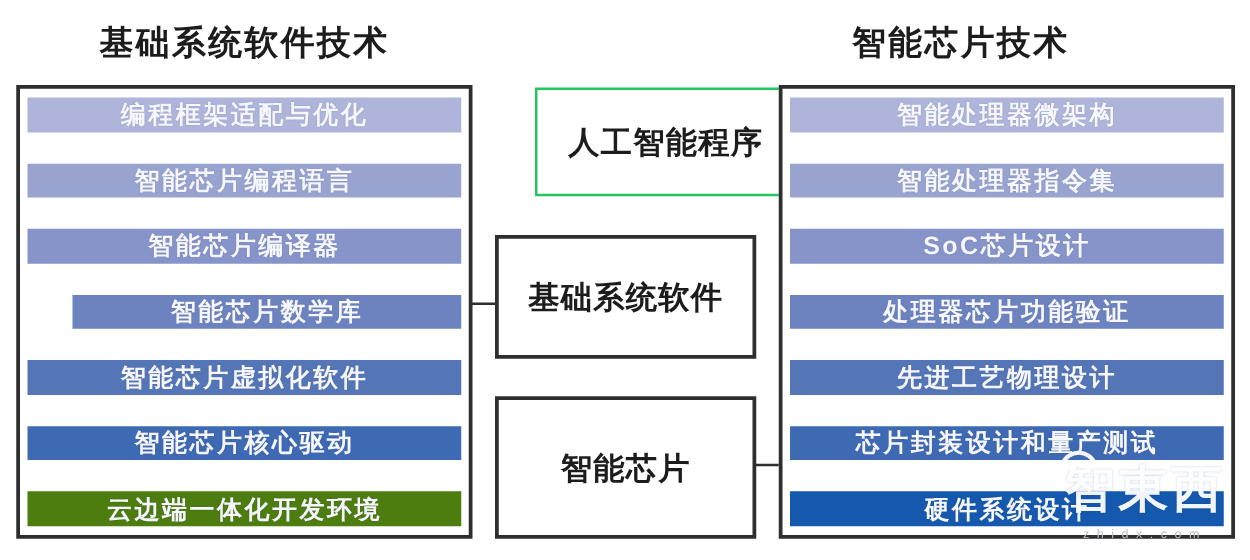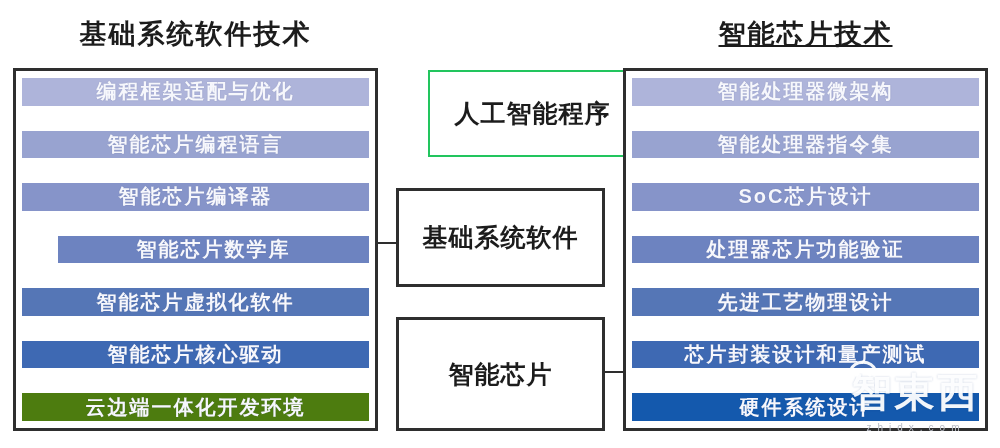--- a/index.html
+++ b/index.html
@@ -20,21 +20,21 @@
     top: 16px;
     height: 36px;
     line-height: 36px;
     text-align: center;
     font-size: 27px;
     font-weight: 700;
     color: #1c1c1c;
     letter-spacing: 2px;
   }
   .col-title.left  { left: 13px;  width: 365px; }
-  .col-title.right { left: 623px; width: 365px; text-decoration: underline; }
+  .col-title.right { left: 586px; width: 365px; }
 
   
   .stack {
     position: absolute;
     top: 68px;
     height: 363px;
     border: 3px solid #2e2e2e;
     background: #ffffff;
     padding: 7px 6px;
     display: flex;

